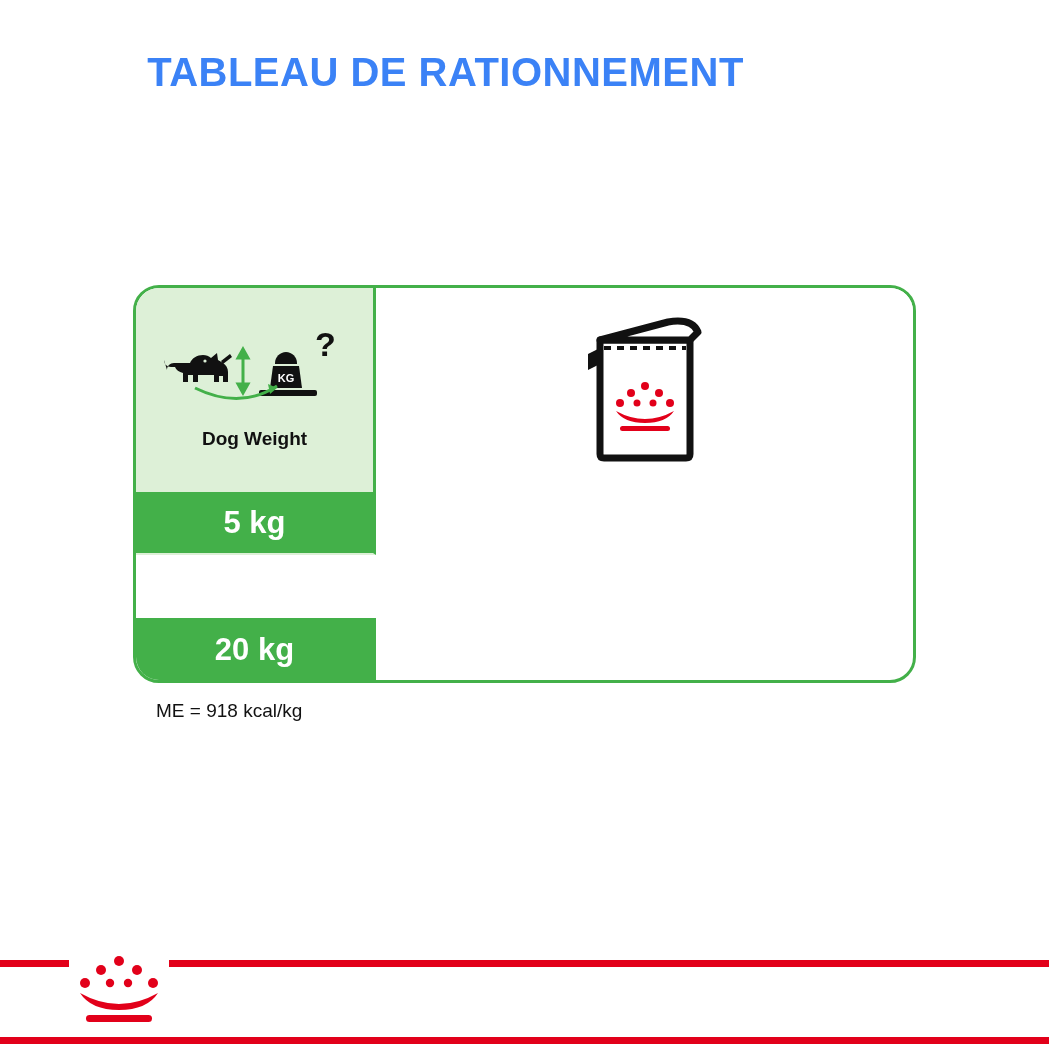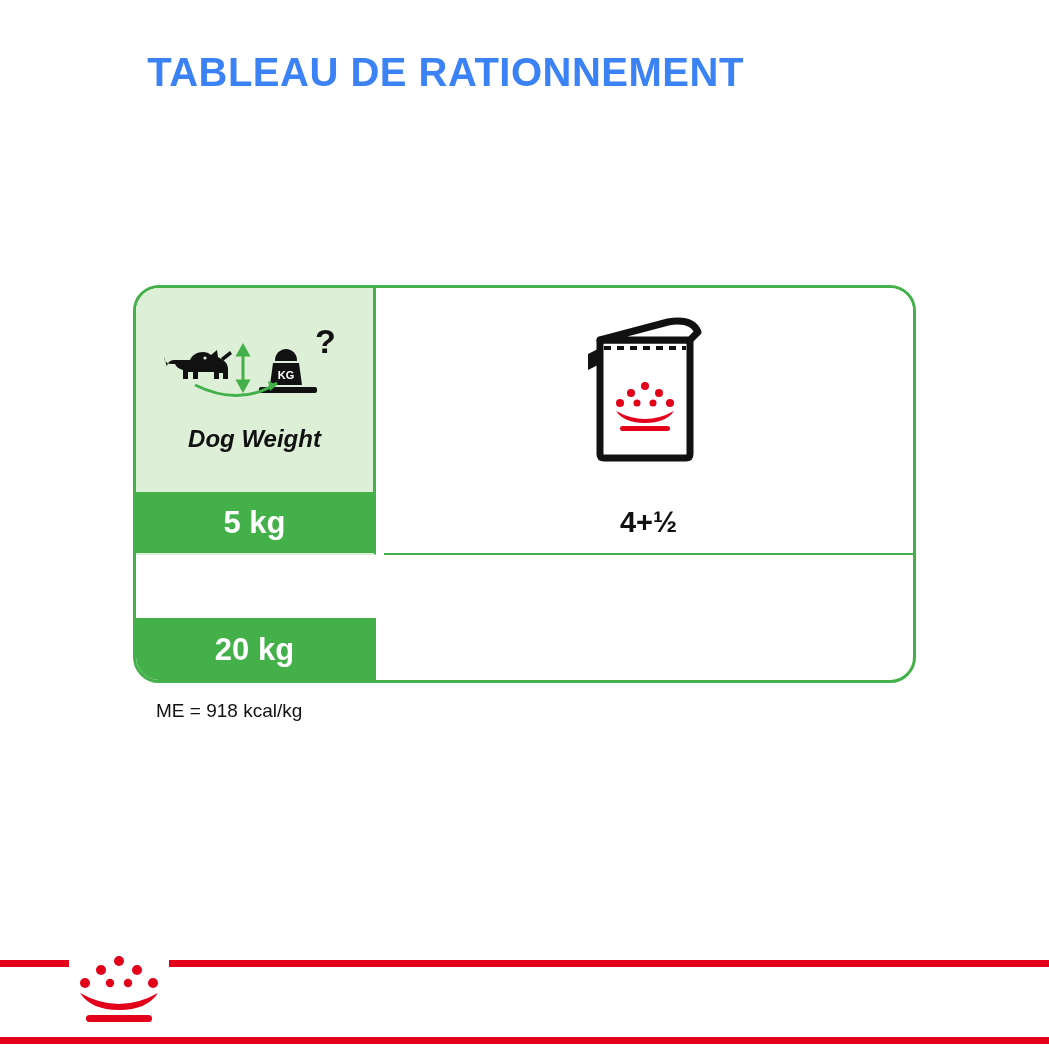--- a/index.html
+++ b/index.html
@@ -88,25 +88,24 @@
   .body-amount {
     background: #ffffff;
     color: #111111;
     font-size: 29px;
     font-weight: bold;
     border-bottom: 2px solid #43b049;
   }
   .ft-body-row:last-child .body-amount { border-bottom: none; }
 
   .weight-head-label {
-    font-size: 24px;
+    font-size: 19px;
     font-weight: bold;
     color: #111111;
     margin-top: 14px;
-    font-style: italic;
   }
 
   .dog-weight-icon { display: block; }
   .pouch-icon { display: block; }
 
   
   .me-note {
     position: absolute;
     left: 156px;
     top: 700px;
@@ -217,21 +216,20 @@
             <path d="M36 103 q29 16 58 0 q-8 12 -29 12 q-21 0 -29 -12z"></path>
             <rect x="40" y="118" width="50" height="5" rx="2.5"></rect>
           </g>
         </svg>
       </span>
     </div>
   </div>
 
   <div class="ft-row ft-body-row">
     <div class="ft-cell-weight body-weight">5 kg</div>
-    <div class="ft-cell-amount body-amount">4+½</div>
   </div>
 
   <div class="ft-row ft-body-row">
   </div>
 
   <div class="ft-row ft-body-row">
     <div class="ft-cell-weight body-weight">20 kg</div>
   </div>
 </div>
 

